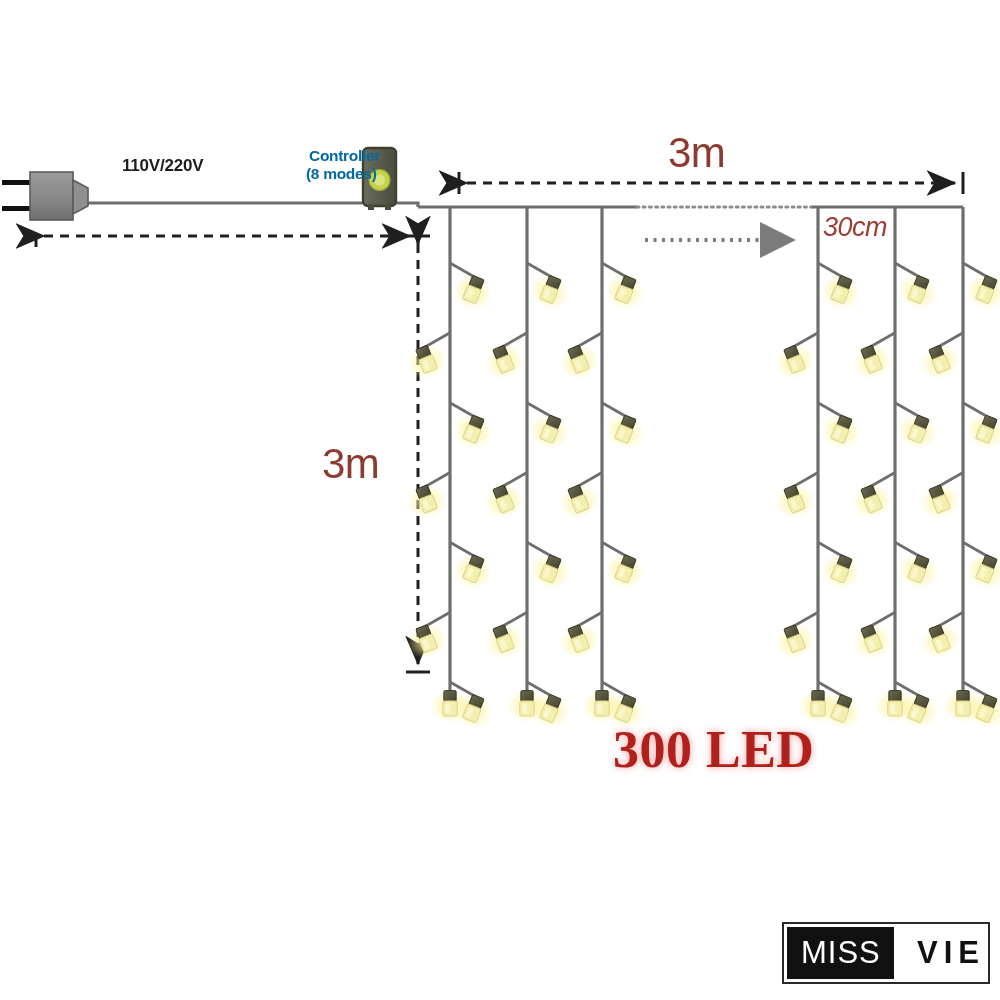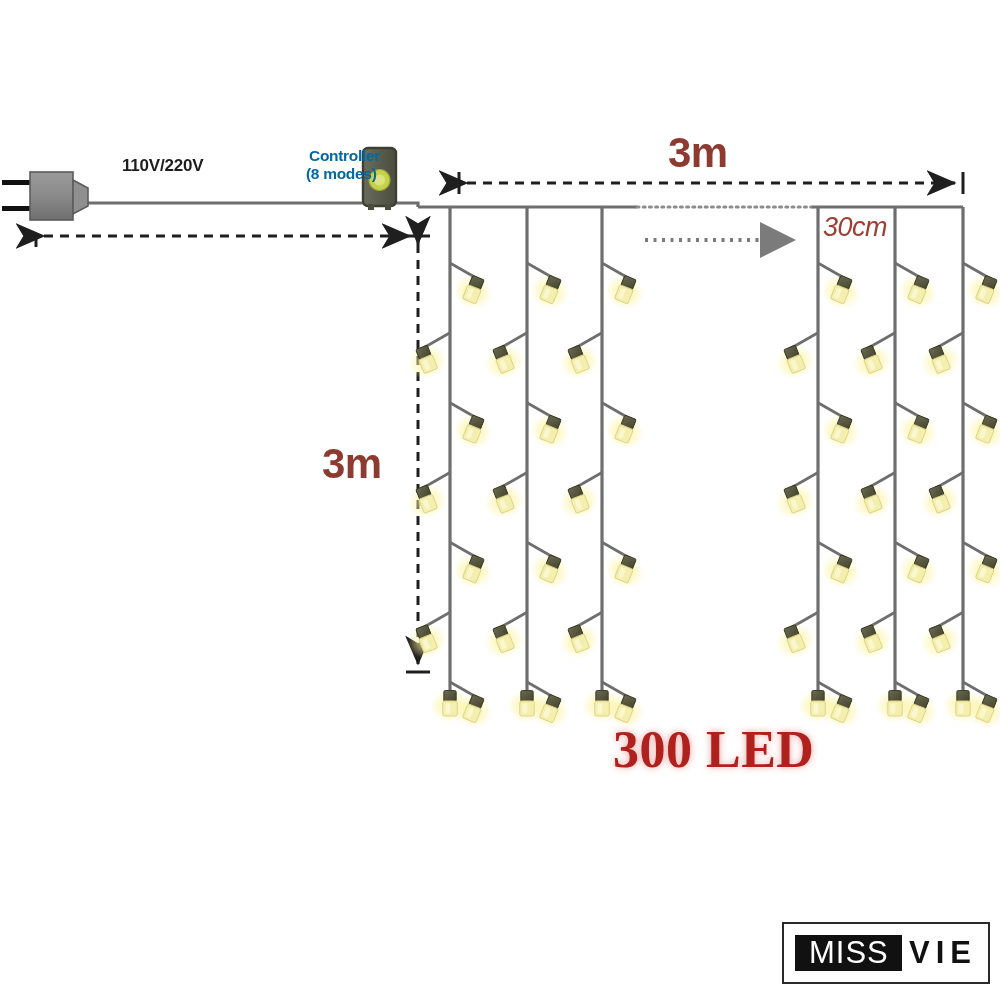--- a/index.html
+++ b/index.html
@@ -36,21 +36,21 @@
     font-weight: bold;
     font-size: 15.5px;
     color: #0369a1;
     letter-spacing: -0.3px;
     text-align: left;
     margin-left: 44px;
   }
   .dim-big {
     font-size: 42px;
     color: #8d3a30;
-    font-weight: 700;
+    font-weight: 400;
     letter-spacing: -0.5px;
   }
   .dim-mid {
     font-size: 27px;
     color: #9c4034;
     font-weight: 400;
     letter-spacing: -0.5px;
   }
   .led-count {
     font-size: 52px;
@@ -63,21 +63,21 @@
   #logo {
     position: absolute;
     left: 782px;
     top: 922px;
     width: 208px;
     height: 62px;
     border: 2px solid #2a2a2a;
     background: #ffffff;
     display: flex;
     align-items: stretch;
-    padding: 11px;
+    padding: 3px;
   }
   #logo-black {
     background: #111111;
     display: flex;
     align-items: center;
     justify-content: center;
     padding: 0 13px 0 14px;
   }
   #logo-white {
     background: #ffffff;

